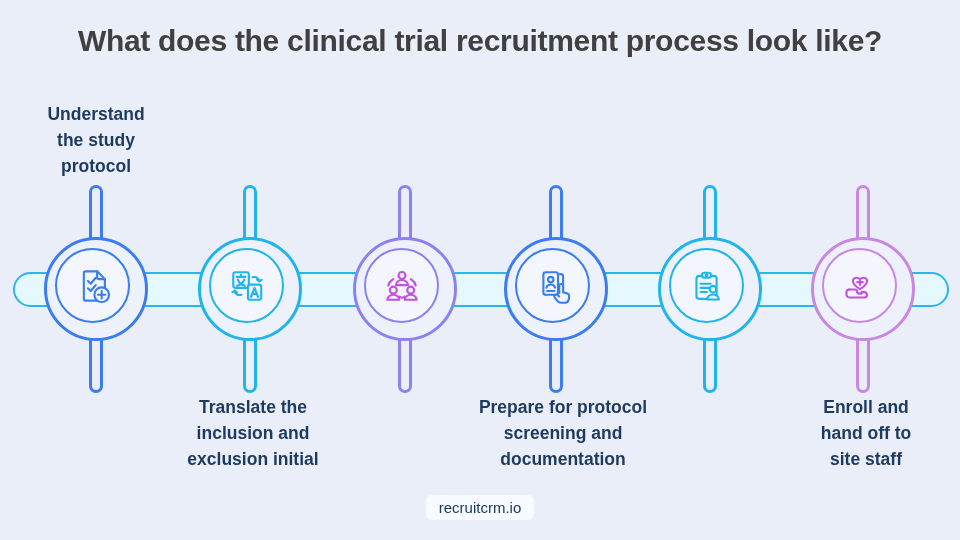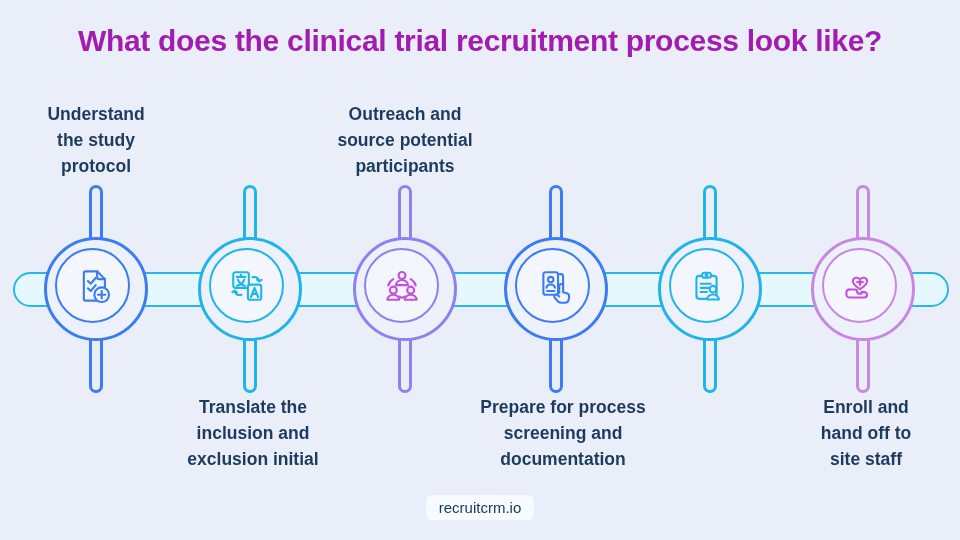--- a/index.html
+++ b/index.html
@@ -8,21 +8,21 @@
     background:#e9eef8;
     font-family:"Liberation Sans","DejaVu Sans",sans-serif;
     overflow:hidden;
   }
   .canvas{position:relative;width:960px;height:540px;}
 
   .title{
     position:absolute;top:24px;left:0;width:960px;
     text-align:center;
     font-size:30px;font-weight:700;letter-spacing:-0.3px;
-    color:#a21caf;
+    color:#404040;
     margin:0;
   }
 
   
   .band{
     position:absolute;left:13px;top:272px;
     width:932px;height:31px;
     background:#e4f8fd;
     border:2px solid #29b7e9;
     border-radius:18px;
@@ -110,24 +110,21 @@
   <h1 class="title">What does the clinical trial recruitment process look like?</h1>
 
   <div class="band"></div>
 
   <div class="step-label lab-top l1">Understand
 the study
 protocol</div>
   <div class="step-label lab-bottom l2">Translate the
 inclusion and
 exclusion initial</div>
-  <div class="step-label lab-top l3">Outreach and
-source potential
-participants</div>
-  <div class="step-label lab-bottom l4">Prepare for process
+  <div class="step-label lab-bottom l4">Prepare for protocol
 screening and
 documentation</div>
   <div class="step-label lab-bottom l6">Enroll and
 hand off to
 site staff</div>
 
   <div class="node n1 t-blue">
     <div class="stem top"></div>
     <div class="stem bottom"></div>
     <div class="outer"></div>

